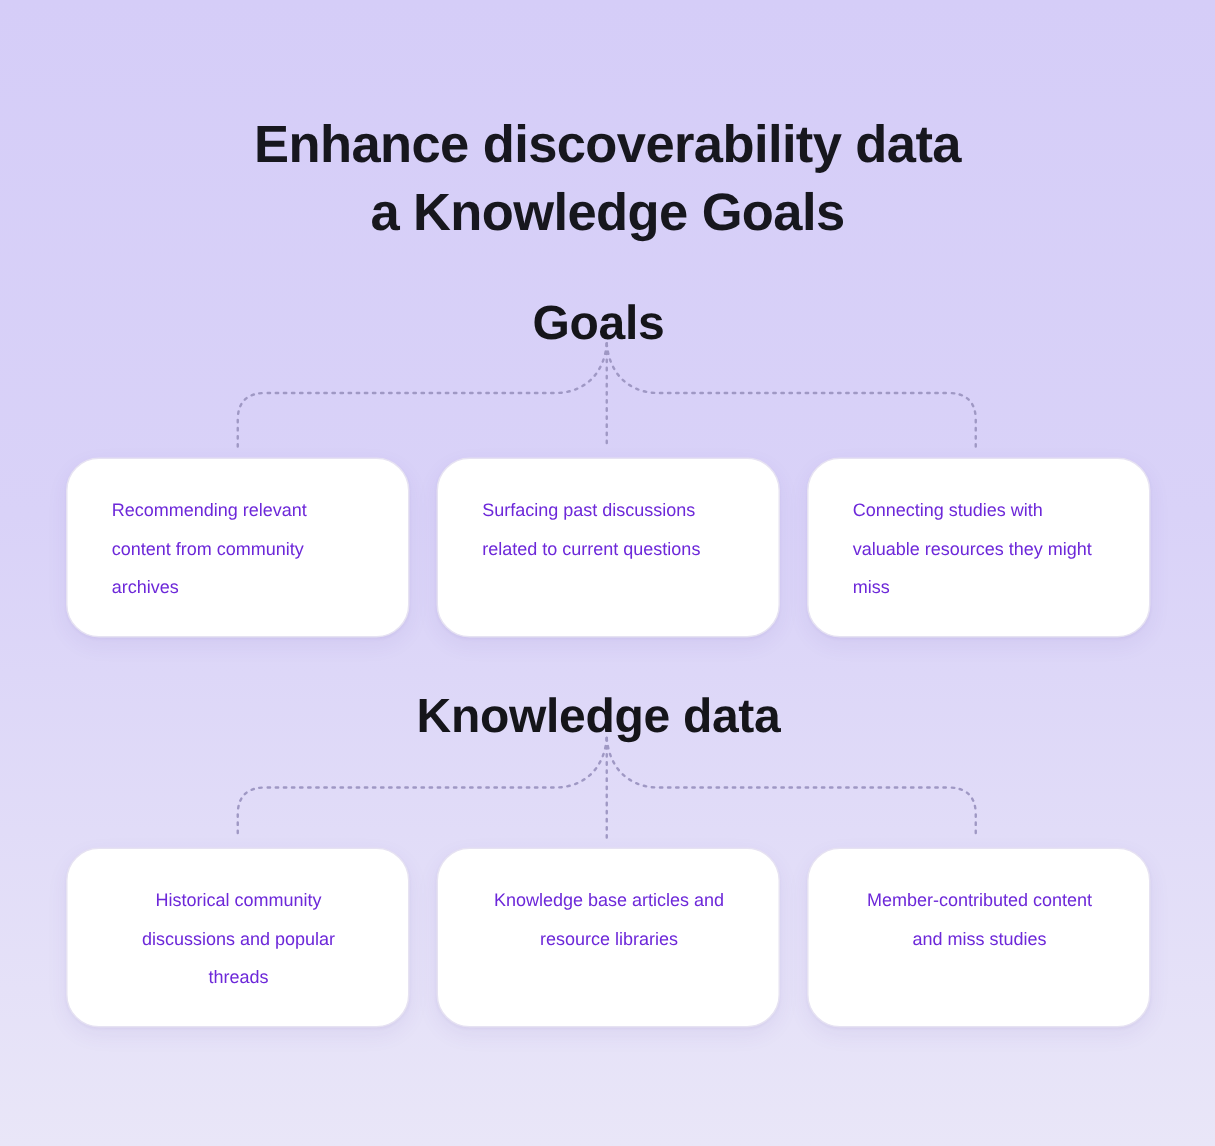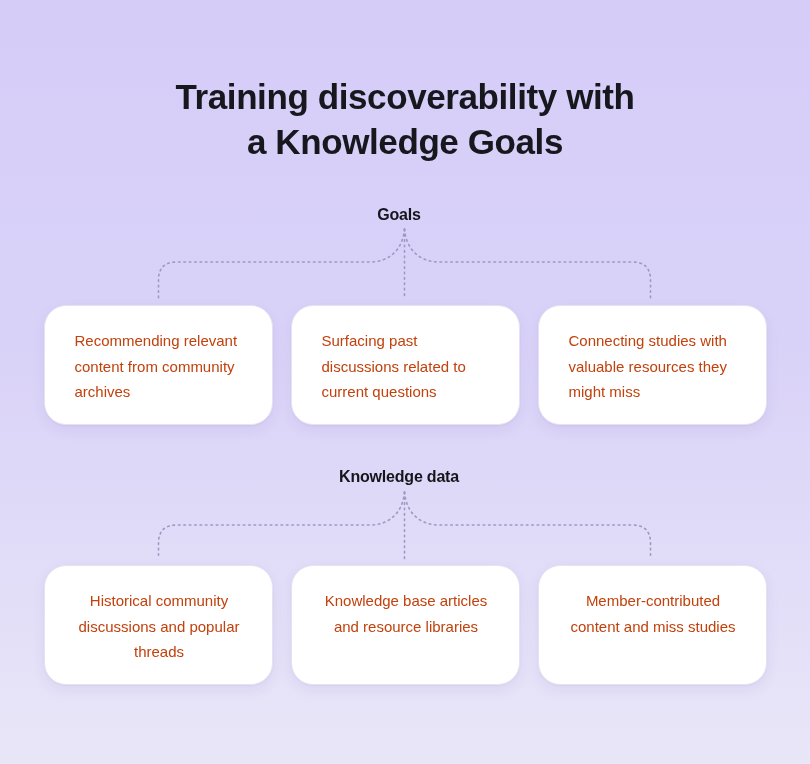--- a/index.html
+++ b/index.html
@@ -34,21 +34,21 @@
     font-weight: 700;
     letter-spacing: -0.4px;
     color: #17171e;
     z-index: 1;
   }
   .section-heading {
     position: absolute;
     left: 0;
     width: 798px;
     text-align: center;
-    font-size: 16px;
+    font-size: 32px;
     line-height: 30px;
     font-weight: 700;
     letter-spacing: -0.2px;
     color: #15151a;
     z-index: 1;
   }
   #goals-heading { top: 200px; }
   #training-heading { top: 462px; }
   .card-row {
     position: absolute;
@@ -65,23 +65,23 @@
     box-sizing: border-box;
     width: 229px;
     height: 120px;
     background: #ffffff;
     border: 1px solid #e6e2f2;
     border-radius: 22px;
     padding: 22px 28px 0 30px;
     box-shadow: 0 1px 2px rgba(84, 63, 150, 0.05), 0 5px 14px rgba(84, 63, 150, 0.07);
   }
   .card-text {
-    font-size: 15px;
+    font-size: 12px;
     line-height: 25.5px;
-    color: #c2410c;
+    color: #6d28d9;
   }
 </style>
 </head>
 <body>
 
 <div class="canvas">
 
   <svg class="connectors" viewBox="0 0 810 764" xmlns="http://www.w3.org/2000/svg" aria-hidden="true">
     <g fill="none" stroke="#9f98c4" stroke-width="1.6" stroke-dasharray="1.6 3.8" stroke-linecap="round">
       <path d="M404.5 229 L404.5 299"></path>
@@ -89,21 +89,21 @@
       <path d="M404.5 229 C406 248 418 261 437 262 L632 262 Q650.5 262 650.5 280 L650.5 299"></path>
     </g>
     <g fill="none" stroke="#9f98c4" stroke-width="1.6" stroke-dasharray="1.6 3.8" stroke-linecap="round">
       <path d="M404.5 492 L404.5 560"></path>
       <path d="M404.5 492 C403 511 391 524 372 525 L177 525 Q158.5 525 158.5 543 L158.5 559"></path>
       <path d="M404.5 492 C406 511 418 524 437 525 L632 525 Q650.5 525 650.5 543 L650.5 559"></path>
     </g>
   </svg>
 
   <div class="title">
-    <div>Training discoverability with</div>
+    <div>Enhance discoverability data</div>
     <div>a Knowledge Goals</div>
   </div>
 
   <div class="section-heading" id="goals-heading">Goals</div>
 
   <div class="card-row" id="goals-row">
     <div class="card">
       <div class="card-text">Recommending relevant content from community archives</div>
     </div>
     <div class="card">

